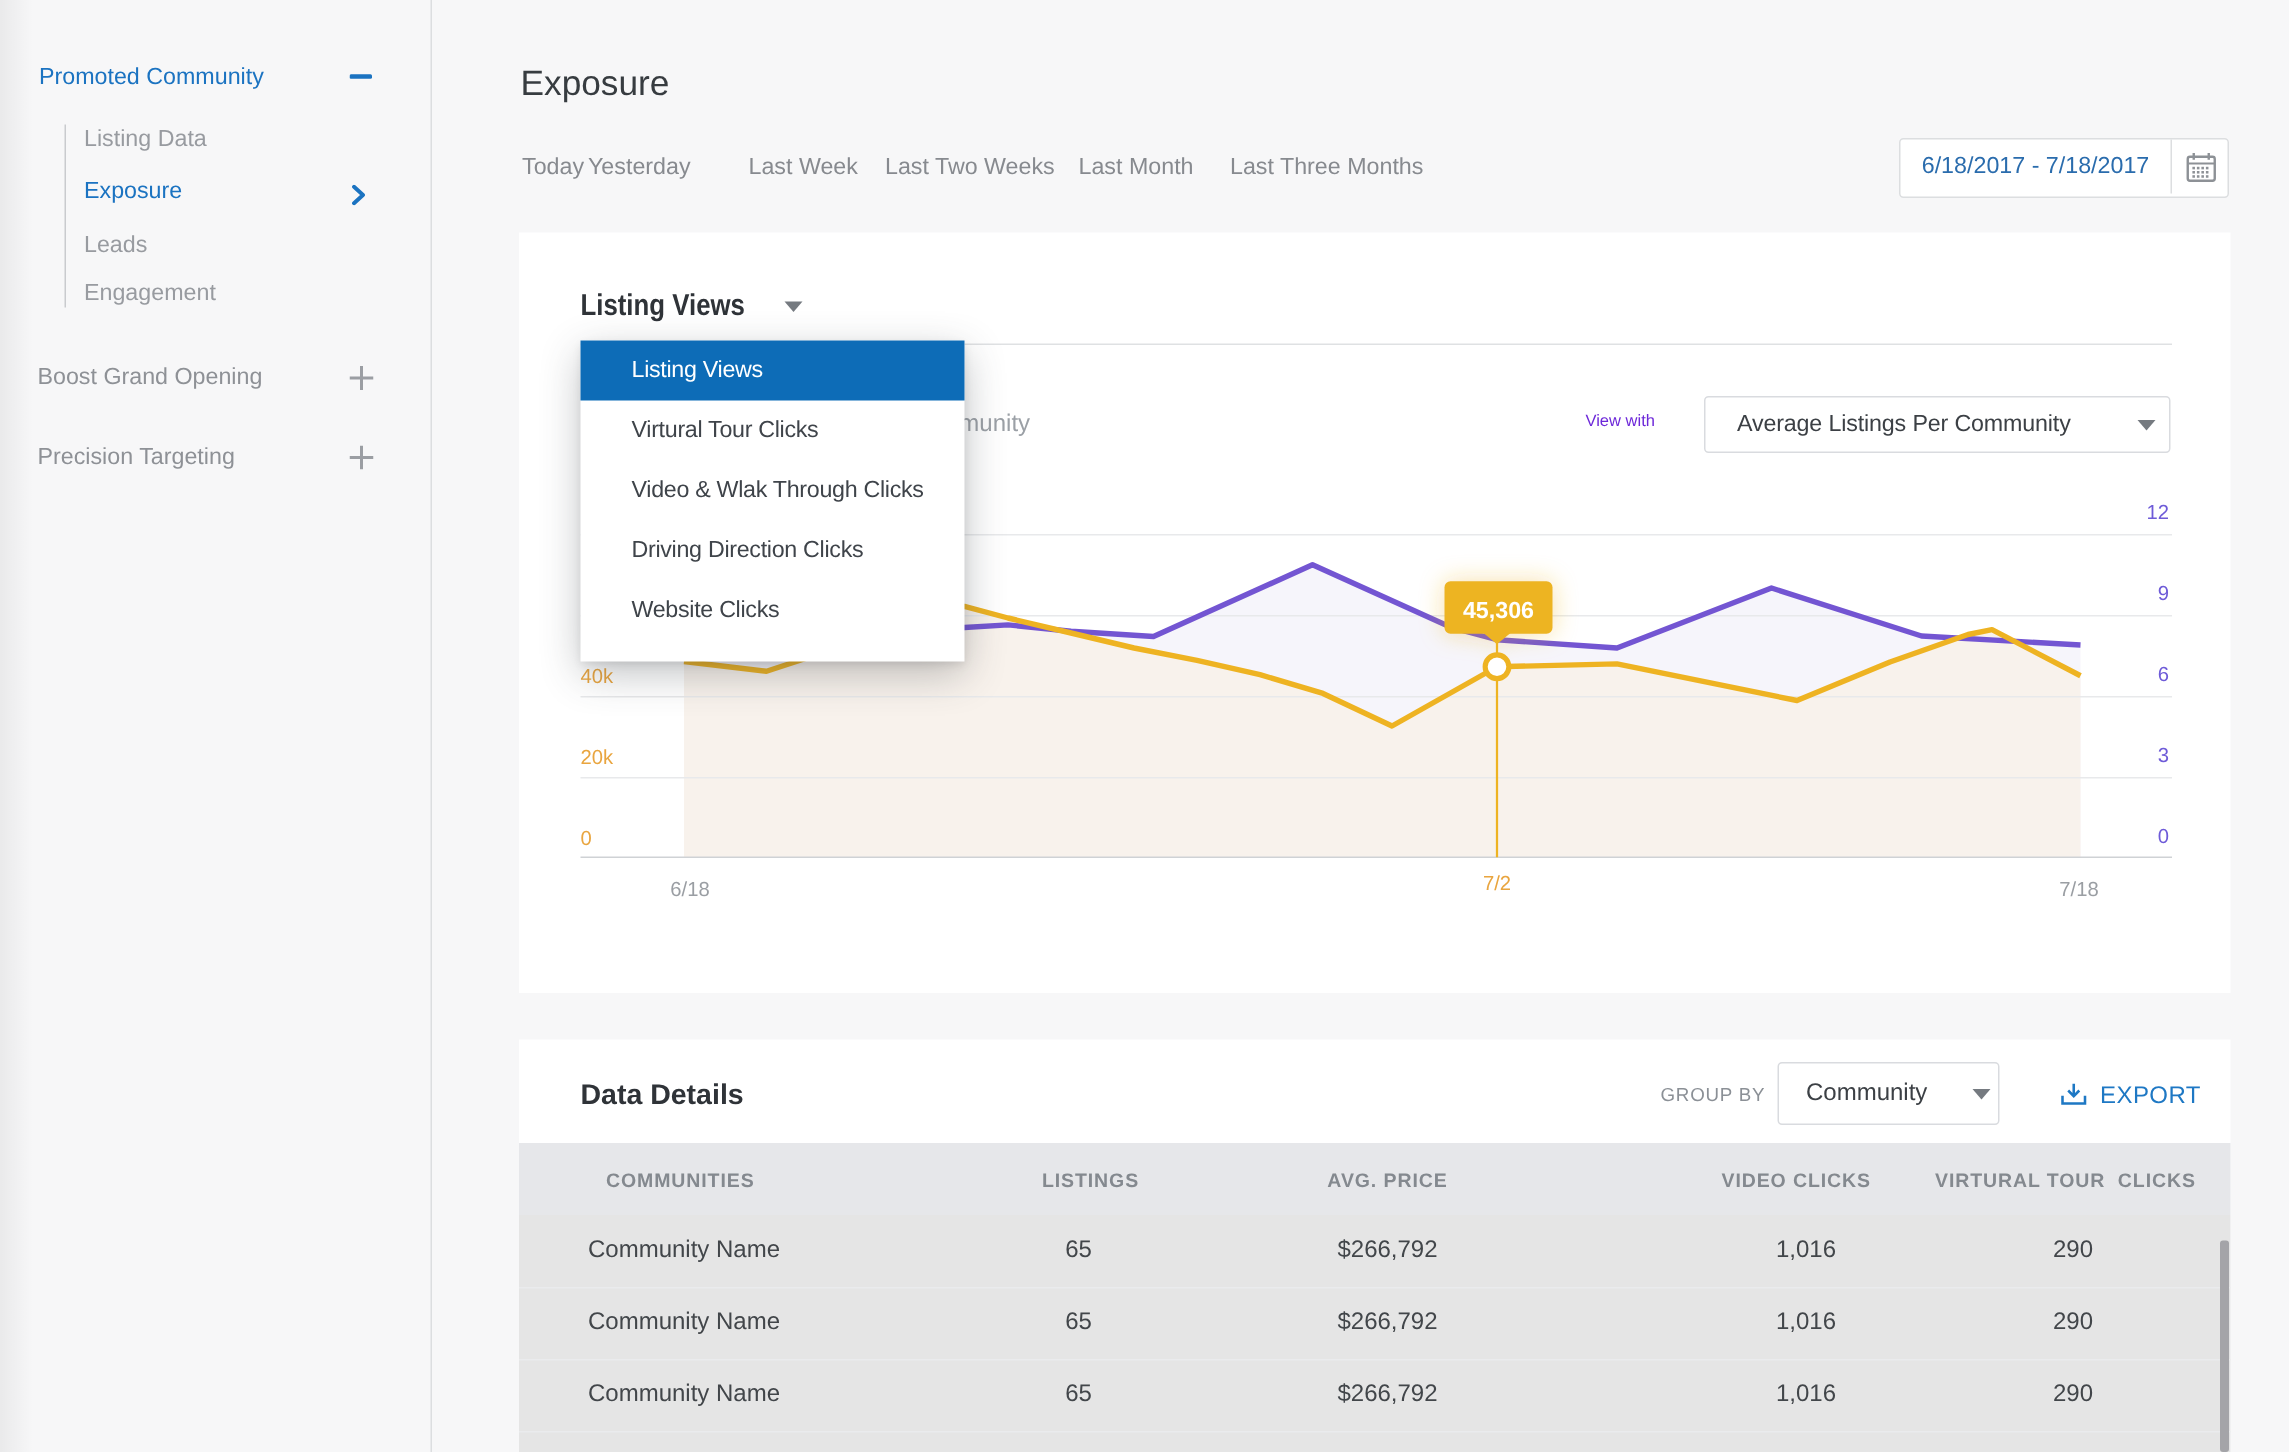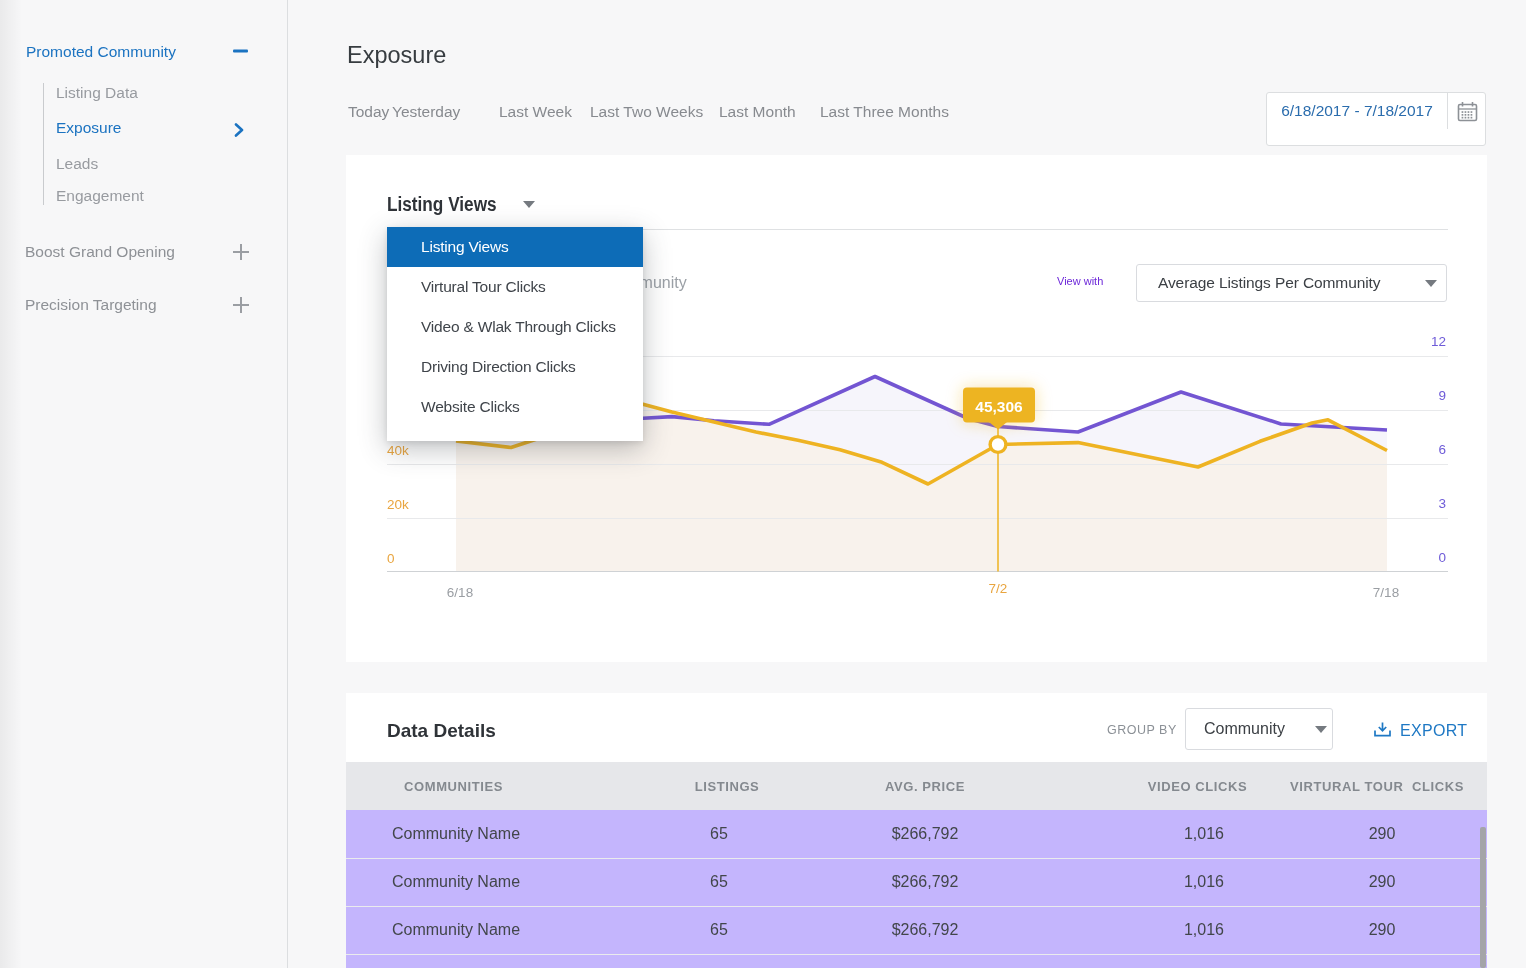--- a/index.html
+++ b/index.html
@@ -14,21 +14,21 @@
   .nav-blue { color:#1b73c1; }
   .nav-gray { color:#989ba0; }
   .nav-dgray { color:#8e9196; }
   #sidebar .item { position:absolute; font-size:15.5px; white-space:nowrap; }
   #subline { position:absolute; left:43px; top:83px; width:1px; height:122px; background:#c9cbce; }
 
   
   h1#pagetitle { position:absolute; left:347px; top:42px; font-size:23.5px; font-weight:400; color:#373c40; }
   .tab { position:absolute; top:103px; font-size:15.5px; color:#878a8f; }
 
-  #datebox { position:absolute; left:1266px; top:92px; width:220px; height:54px; background:#fff; border:1px solid #dcdee0; border-radius:3px; }
+  #datebox { position:absolute; left:1266px; top:92px; width:220px; height:40px; background:#fff; border:1px solid #dcdee0; border-radius:3px; }
   #datebox .txt { position:absolute; left:0; top:0; width:180px; height:36px; line-height:36px; text-align:center; color:#2a6cad; font-size:15.5px; }
   #datebox .div { position:absolute; left:180px; top:0; width:1px; height:36px; background:#dcdee0; }
 
   
   .card { position:absolute; background:#fff; }
   #chartcard { left:346px; top:155px; width:1141px; height:507px; }
   #chartcard .title { position:absolute; left:41px; top:38px; font-size:20px; font-weight:700; color:#2f3338; transform:scaleX(0.86); transform-origin:left center; }
   #chartcard .sep { position:absolute; left:41px; top:74px; width:1061px; height:1px; background:#dfe1e3; }
   .legend { position:absolute; top:119px; font-size:16px; color:#9ba0a6; white-space:nowrap; }
   .ldot { position:absolute; top:124px; width:9px; height:9px; border-radius:50%; }
@@ -53,21 +53,21 @@
   #sel2 .t { position:absolute; left:18px; top:0; line-height:40px; font-size:16px; color:#3c4045; }
   #export { position:absolute; left:1400px; top:722px; font-size:16px; color:#1e78c4; letter-spacing:0.3px; }
 
   table#dtable { position:absolute; left:0px; top:69px; width:1141px; border-collapse:collapse; table-layout:fixed; }
   #dtable th { background:#e6e7ea; height:48px; font-size:13px; color:#84898f; font-weight:700; letter-spacing:0.6px; text-align:center; white-space:nowrap; }
   #dtable td.c2 { padding-right:16px; }
   #dtable th.c4 { padding-left:77px; }
   #dtable td.c4 { padding-left:90px; }
   #dtable th.c5 { padding-right:30px; }
   #dtable td.c5 { padding-right:13px; }
-  #dtable td { height:48px; font-size:16px; color:#42464a; text-align:center; border-bottom:1px solid #eaebed; background:#c4b5fd; }
+  #dtable td { height:48px; font-size:16px; color:#42464a; text-align:center; border-bottom:1px solid #eaebed; background:#e5e5e5; }
   #dtable th.c1 { text-align:left; padding-left:58px; }
   #dtable td.c1 { text-align:left; padding-left:46px; }
   #scrollbar { position:absolute; left:1134px; top:134px; width:6px; height:141px; background:#a4a4a8; border-radius:2px; }
 </style>
 </head>
 <body>
 
 <div id="sidebar">
   <div class="edge"></div>
   <div class="item nav-blue" style="left:26px; top:43px;">Promoted Community</div>

